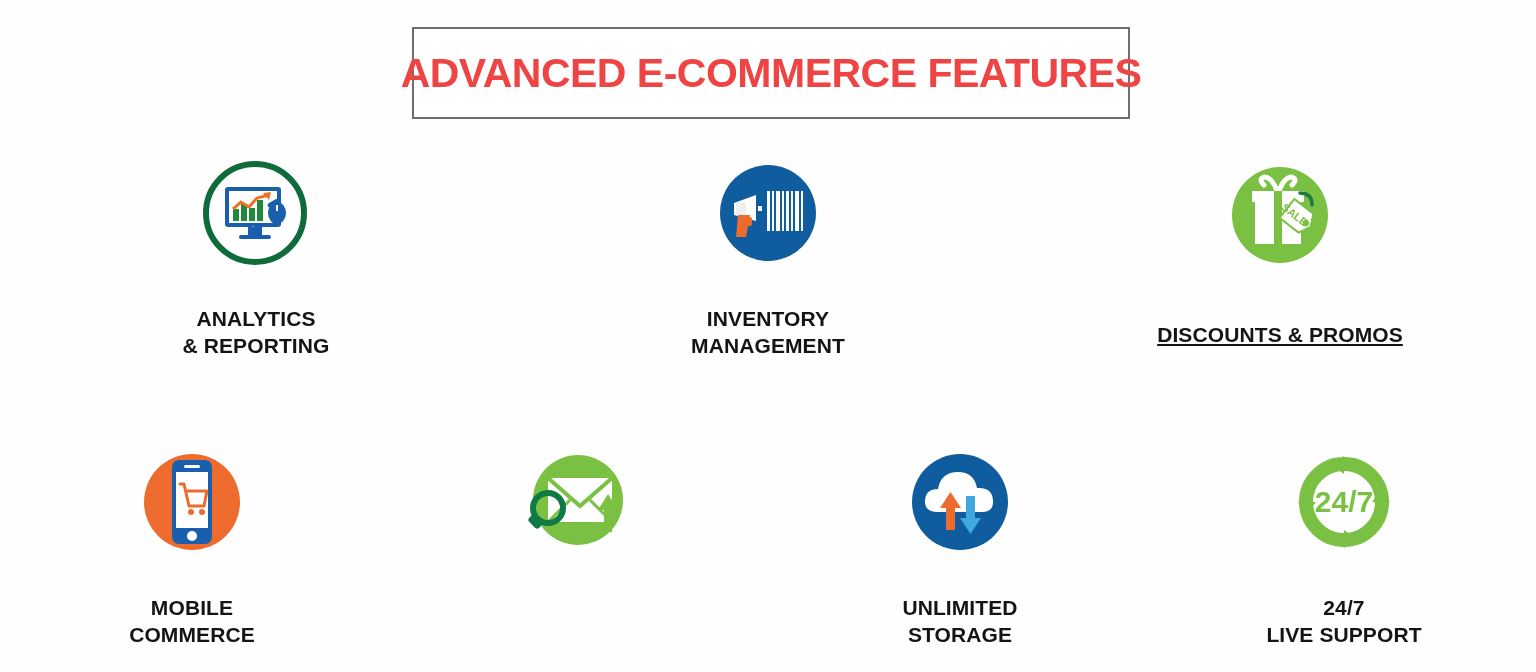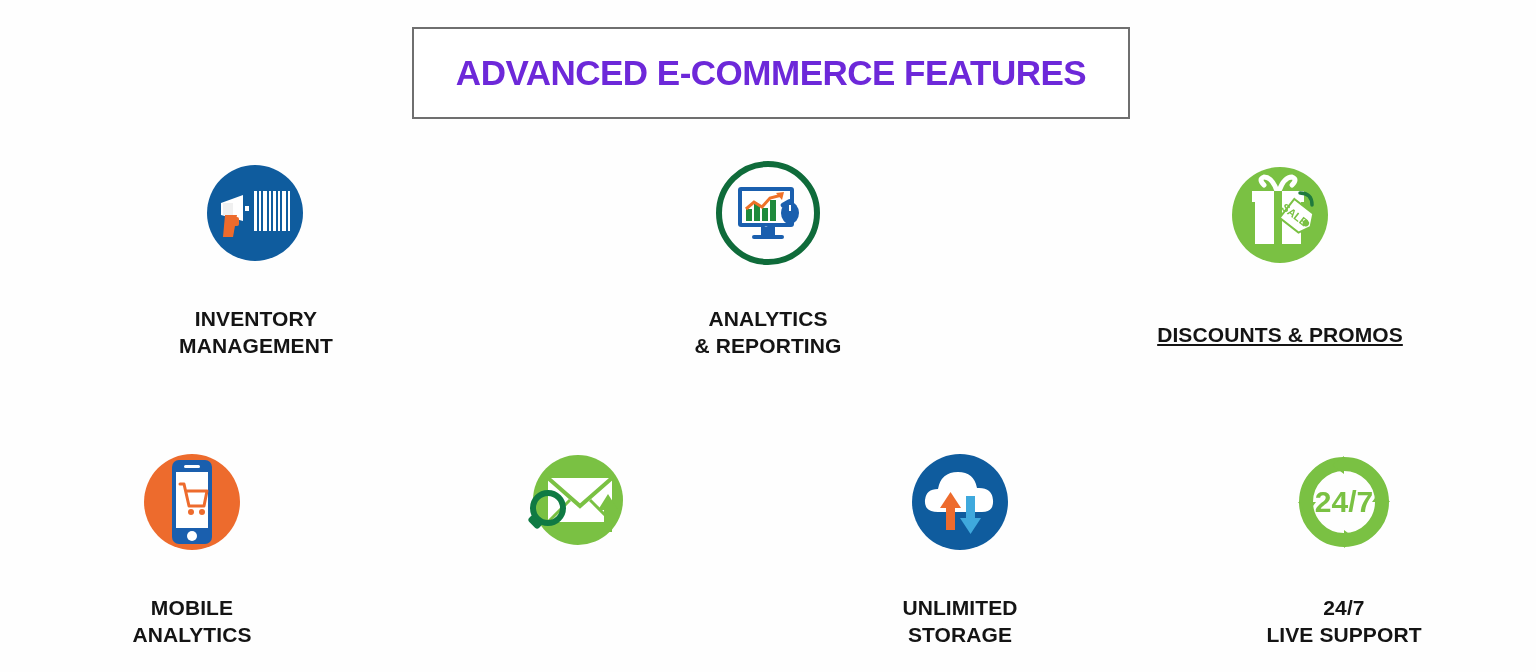--- a/index.html
+++ b/index.html
@@ -12,22 +12,22 @@
   }
   .canvas{position:relative;width:1536px;height:672px;background:#fefefe;}
 
   
   .title-wrap{
     position:absolute;left:412px;top:27px;width:714px;height:88px;
     border:2px solid #6f6f6f;background:#ffffff;
     display:flex;align-items:center;justify-content:center;
   }
   .title-text{
-    font-size:35px;font-weight:bold;letter-spacing:-0.5px;
-    color:#6d28d9;white-space:nowrap;
+    font-size:41px;font-weight:bold;letter-spacing:-0.5px;
+    color:#ef4444;white-space:nowrap;
     font-family:"Liberation Sans", sans-serif;
   }
 
   
   .grid{position:absolute;left:0;top:140px;width:1536px;}
   .row{display:flex;width:1536px;height:285px;}
   .cell{
     flex:1 1 0;
     display:flex;flex-direction:column;align-items:center;
     position:relative;
@@ -61,20 +61,44 @@
 
 <div class="canvas">
 
   <div class="title-wrap">
     <div class="title-text">ADVANCED E-COMMERCE FEATURES</div>
   </div>
 
   <div class="grid">
 
     <div class="row r1">
+
+      <div class="cell">
+        <div class="icon-box">
+          <svg width="112" height="112" viewBox="0 0 112 112">
+            <circle cx="56" cy="56" r="49" fill="none" stroke="#0f6b3a" stroke-width="6"></circle>
+            <rect x="26" y="30" width="56" height="40" rx="3" fill="#1a5fae"></rect>
+            <rect x="30" y="34" width="48" height="32" fill="#ffffff"></rect>
+            <rect x="34" y="52" width="6" height="12" fill="#1f8a3c"></rect>
+            <rect x="42" y="47" width="6" height="17" fill="#1f8a3c"></rect>
+            <rect x="50" y="51" width="6" height="13" fill="#1f8a3c"></rect>
+            <rect x="58" y="43" width="6" height="21" fill="#1f8a3c"></rect>
+            <polyline points="34,52 42,45 50,50 58,41 70,38" fill="none" stroke="#ef7128" stroke-width="3"></polyline>
+            <polygon points="64,36 72,35 70,43" fill="#ef7128"></polygon>
+            <circle cx="54" cy="72" r="2.6" fill="#ffffff"></circle>
+            <rect x="49" y="70" width="14" height="8" fill="#1a5fae"></rect>
+            <rect x="40" y="78" width="32" height="4" rx="2" fill="#1a5fae"></rect>
+            <ellipse cx="78" cy="56" rx="9" ry="11" fill="#1a5fae"></ellipse>
+            <rect x="68" y="44" width="12" height="5" rx="2.5" transform="rotate(-30 74 46)" fill="#1a5fae"></rect>
+            <line x1="78" y1="48" x2="78" y2="54" stroke="#ffffff" stroke-width="2"></line>
+          </svg>
+        </div>
+        <div class="label">ANALYTICS
+&amp; REPORTING</div>
+      </div>
 
       <div class="cell">
         <div class="icon-box">
           <svg width="112" height="112" viewBox="0 0 112 112">
             <circle cx="56" cy="56" r="48" fill="#0f5c9e"></circle>
             <path d="M22 46 L44 38 L44 64 L22 58 Z" fill="#ffffff"></path>
             <rect x="24" y="46" width="10" height="12" fill="#f0f0f0"></rect>
             <path d="M26 58 L38 58 L34 80 L24 80 Z" fill="#ed6b2d"></path>
             <rect x="34" y="60" width="6" height="9" rx="2" fill="#ed6b2d"></rect>
             <rect x="46" y="49" width="4" height="5" fill="#ffffff"></rect>
@@ -90,44 +114,20 @@
             </g>
           </svg>
         </div>
         <div class="label">INVENTORY
 MANAGEMENT</div>
       </div>
 
       <div class="cell">
         <div class="icon-box">
           <svg width="112" height="112" viewBox="0 0 112 112">
-            <circle cx="56" cy="56" r="49" fill="none" stroke="#0f6b3a" stroke-width="6"></circle>
-            <rect x="26" y="30" width="56" height="40" rx="3" fill="#1a5fae"></rect>
-            <rect x="30" y="34" width="48" height="32" fill="#ffffff"></rect>
-            <rect x="34" y="52" width="6" height="12" fill="#1f8a3c"></rect>
-            <rect x="42" y="47" width="6" height="17" fill="#1f8a3c"></rect>
-            <rect x="50" y="51" width="6" height="13" fill="#1f8a3c"></rect>
-            <rect x="58" y="43" width="6" height="21" fill="#1f8a3c"></rect>
-            <polyline points="34,52 42,45 50,50 58,41 70,38" fill="none" stroke="#ef7128" stroke-width="3"></polyline>
-            <polygon points="64,36 72,35 70,43" fill="#ef7128"></polygon>
-            <circle cx="54" cy="72" r="2.6" fill="#ffffff"></circle>
-            <rect x="49" y="70" width="14" height="8" fill="#1a5fae"></rect>
-            <rect x="40" y="78" width="32" height="4" rx="2" fill="#1a5fae"></rect>
-            <ellipse cx="78" cy="56" rx="9" ry="11" fill="#1a5fae"></ellipse>
-            <rect x="68" y="44" width="12" height="5" rx="2.5" transform="rotate(-30 74 46)" fill="#1a5fae"></rect>
-            <line x1="78" y1="48" x2="78" y2="54" stroke="#ffffff" stroke-width="2"></line>
-          </svg>
-        </div>
-        <div class="label">ANALYTICS
-&amp; REPORTING</div>
-      </div>
-
-      <div class="cell">
-        <div class="icon-box">
-          <svg width="112" height="112" viewBox="0 0 112 112">
             <circle cx="56" cy="56" r="48" fill="#7ac143"></circle>
             <path d="M40 26 Q34 20 40 18 Q48 18 53 32" fill="none" stroke="#ffffff" stroke-width="5" stroke-linecap="round"></path>
             <path d="M68 26 Q74 20 68 18 Q60 18 55 32" fill="none" stroke="#ffffff" stroke-width="5" stroke-linecap="round"></path>
             <rect x="28" y="32" width="52" height="11" fill="#ffffff"></rect>
             <rect x="31" y="43" width="46" height="42" fill="#ffffff"></rect>
             <rect x="50" y="32" width="8" height="53" fill="#7ac143"></rect>
             <g transform="rotate(38 74 58)">
               <path d="M60 46 L84 46 L90 58 L84 70 L60 70 Z" fill="#ffffff" stroke="#7ac143" stroke-width="2"></path>
               <circle cx="84" cy="58" r="3.2" fill="#7ac143"></circle>
               <text x="70" y="62" font-family="Liberation Sans, sans-serif" font-size="11" font-weight="bold" fill="#7ac143" text-anchor="middle">SALE</text>
@@ -151,21 +151,21 @@
             <rect x="48" y="19" width="16" height="3" rx="1.5" fill="#ffffff"></rect>
             <circle cx="56" cy="90" r="5" fill="#ffffff"></circle>
             <g stroke="#ed6b2d" stroke-width="3" fill="none" stroke-linecap="round" stroke-linejoin="round">
               <path d="M44 38 L48 38 L53 60 L68 60 L71 45 L50 45"></path>
             </g>
             <circle cx="55" cy="66" r="3" fill="#ed6b2d"></circle>
             <circle cx="66" cy="66" r="3" fill="#ed6b2d"></circle>
           </svg>
         </div>
         <div class="label">MOBILE
-ANALYTICS</div>
+COMMERCE</div>
       </div>
 
       <div class="cell">
         <div class="icon-box">
           <svg width="112" height="112" viewBox="0 0 112 112">
             <circle cx="58" cy="54" r="45" fill="#7ac143"></circle>
             <rect x="28" y="32" width="64" height="44" fill="#ffffff"></rect>
             <polyline points="28,32 60,60 92,32" fill="none" stroke="#7ac143" stroke-width="4"></polyline>
             <polyline points="28,76 50,54" fill="none" stroke="#7ac143" stroke-width="3"></polyline>
             <polyline points="92,76 70,54" fill="none" stroke="#7ac143" stroke-width="3"></polyline>

